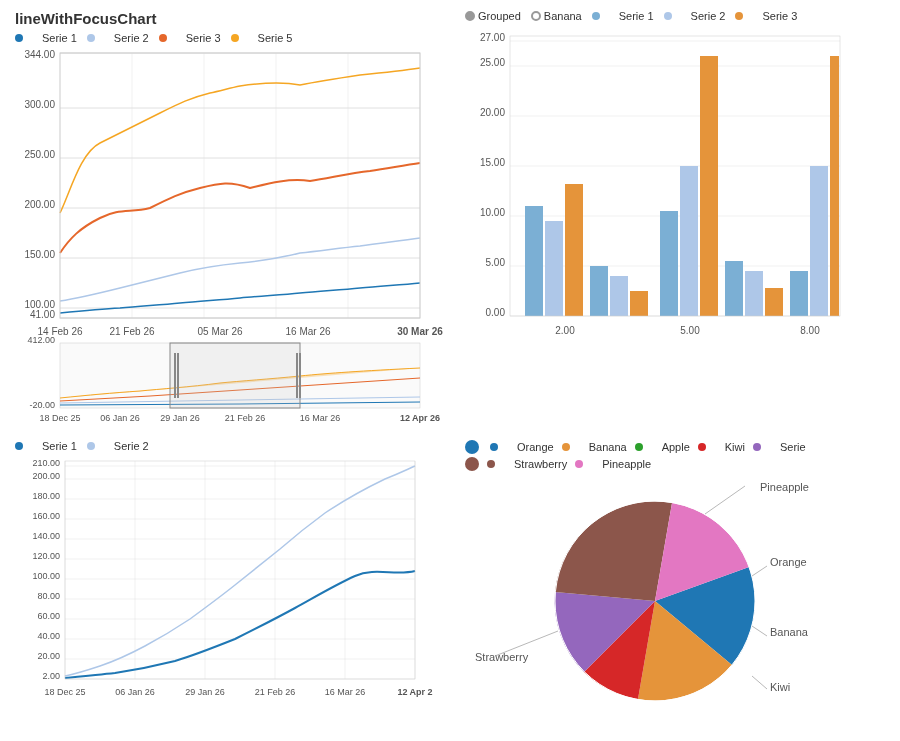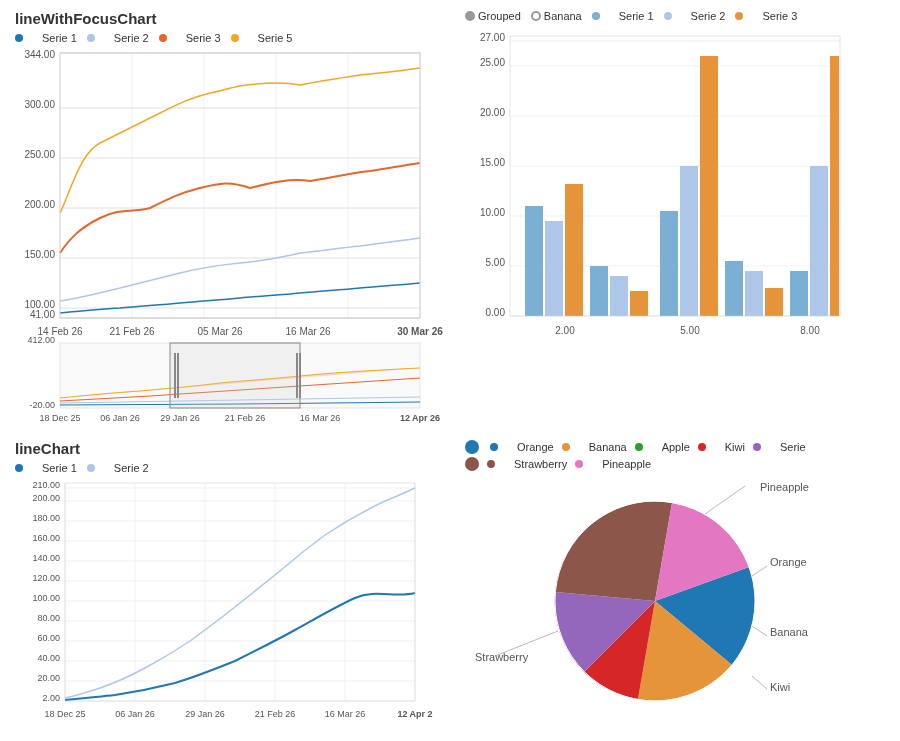--- a/index.html
+++ b/index.html
@@ -186,21 +186,20 @@
         <text x="55" y="298" text-anchor="middle" font-size="10" fill="#555">2.00</text>
         <text x="180" y="298" text-anchor="middle" font-size="10" fill="#555">5.00</text>
         <text x="300" y="298" text-anchor="middle" font-size="10" fill="#555">8.00</text>
 
         <rect x="0" y="0" width="330" height="280" stroke="#ccc" stroke-width="0.5" fill="none"></rect>
       </g>
     </svg>
   </div>
 
   <div class="chart-panel">
-    <div class="chart-title">lineChart</div>
     <div class="legend">
       <div class="legend-item">
         <span class="legend-dot" style="background:#1f77b4;"></span>
         <span>Serie 1</span>
       </div>
       <div class="legend-item">
         <span class="legend-dot" style="background:#aec7e8;"></span>
         <span>Serie 2</span>
       </div>
     </div>

